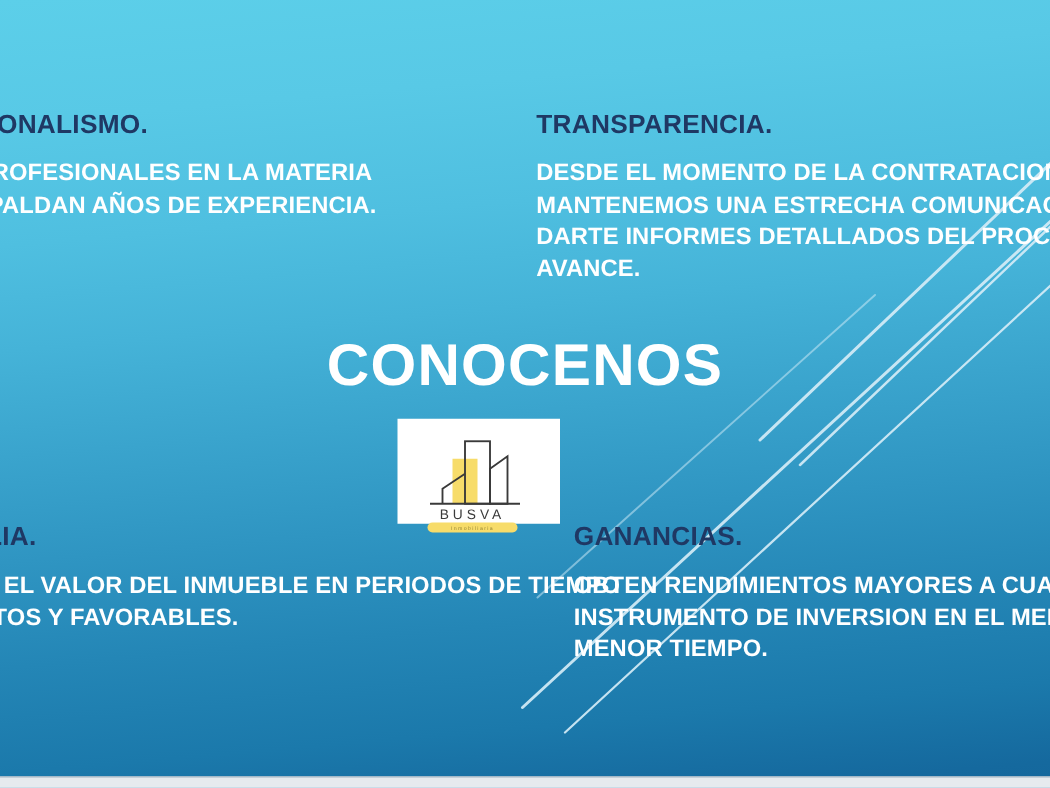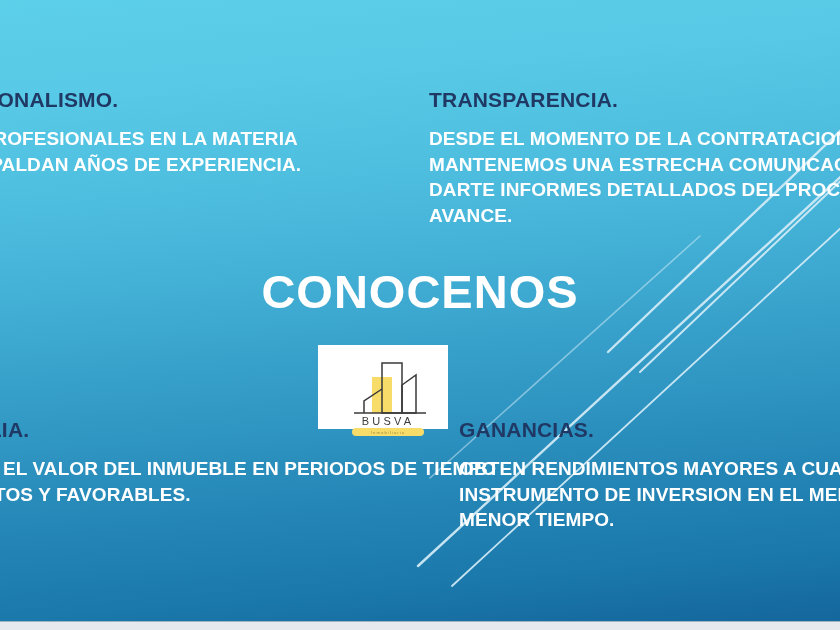--- a/index.html
+++ b/index.html
@@ -98,22 +98,21 @@
   
   #logo-box {
     position: absolute;
     left: 318px;
     top: 335px;
     width: 130px;
     height: 84px;
     background: #ffffff;
     display: flex;
     align-items: center;
-    justify-content: flex-end;
-    margin-top: 10px;
+    justify-content: flex-start;
   }
   #logo-box svg { display: block; }
 </style>
 </head>
 <body>
 
 <div id="slide">
 
   <svg id="diagonals" viewBox="0 0 840 630" preserveAspectRatio="none">
     <g stroke="#d4ecf7" fill="none" stroke-linecap="round" opacity="0.92">

